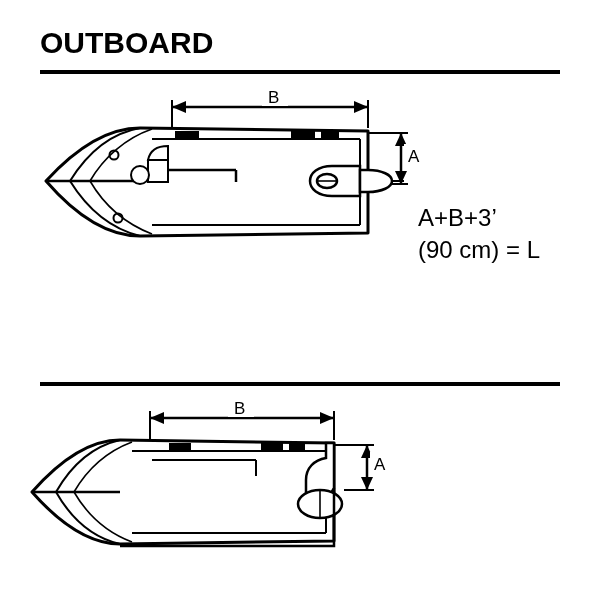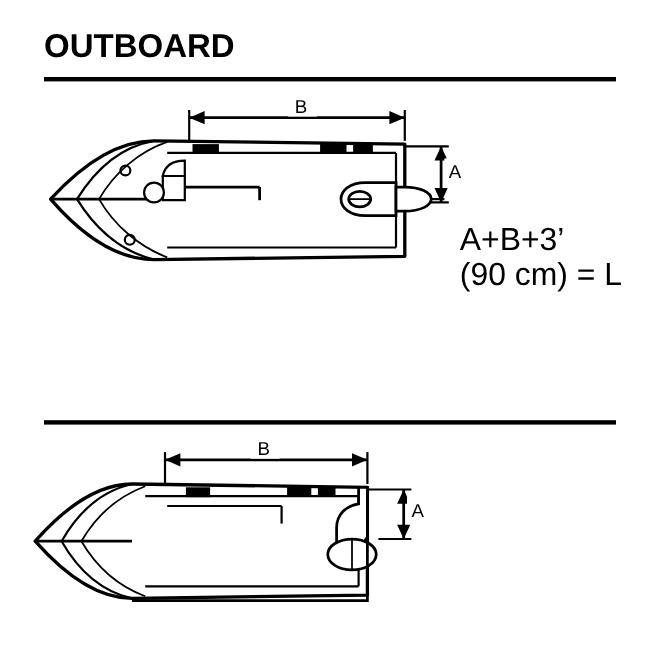--- a/index.html
+++ b/index.html
@@ -45,21 +45,21 @@
     left: 40px;
     width: 520px;
     height: 4px;
     background: #000000;
   }
   #rule-outboard { top: 70px; }
   #rule-inboard  { top: 72px; }
 
   .formula {
     position: absolute;
-    font-size: 29px;
+    font-size: 24px;
     line-height: 32px;
     white-space: nowrap;
   }
   #formula-outboard { left: 418px; top: 202px; }
   .formula .line2 { display: block; }
 
   .drawing {
     position: absolute;
     left: 0;
     top: 0;

